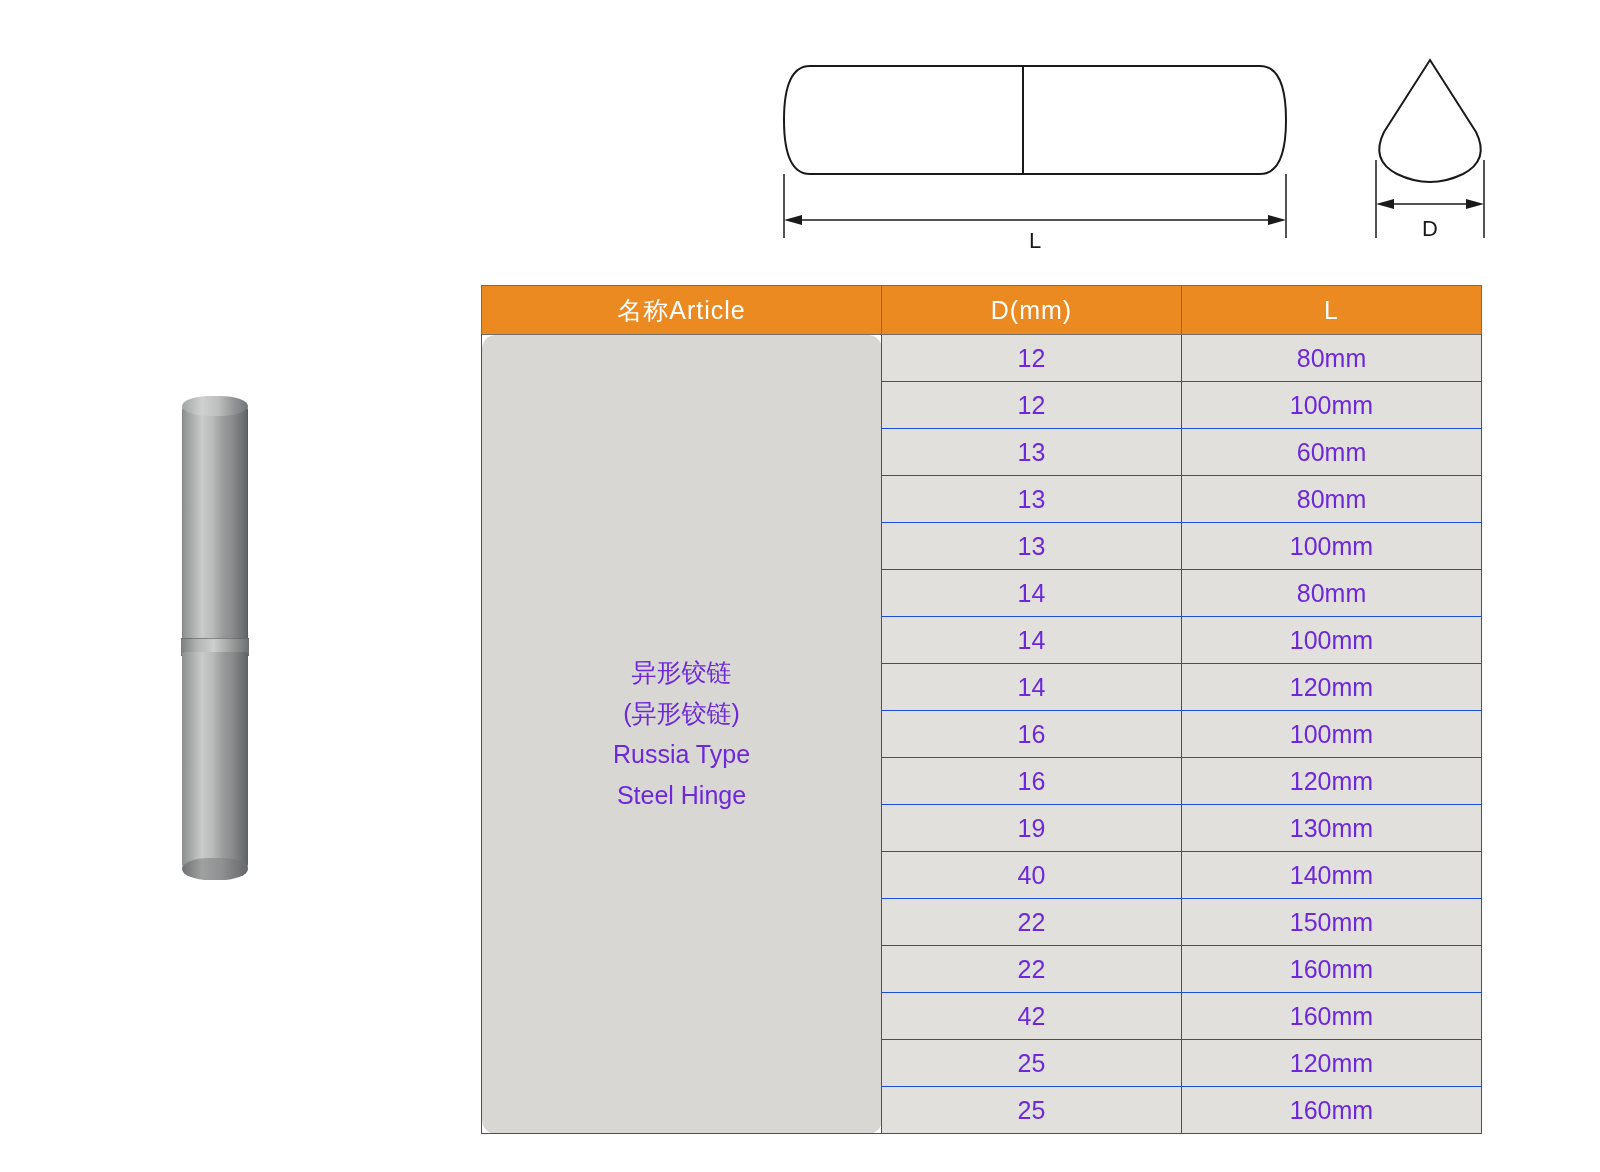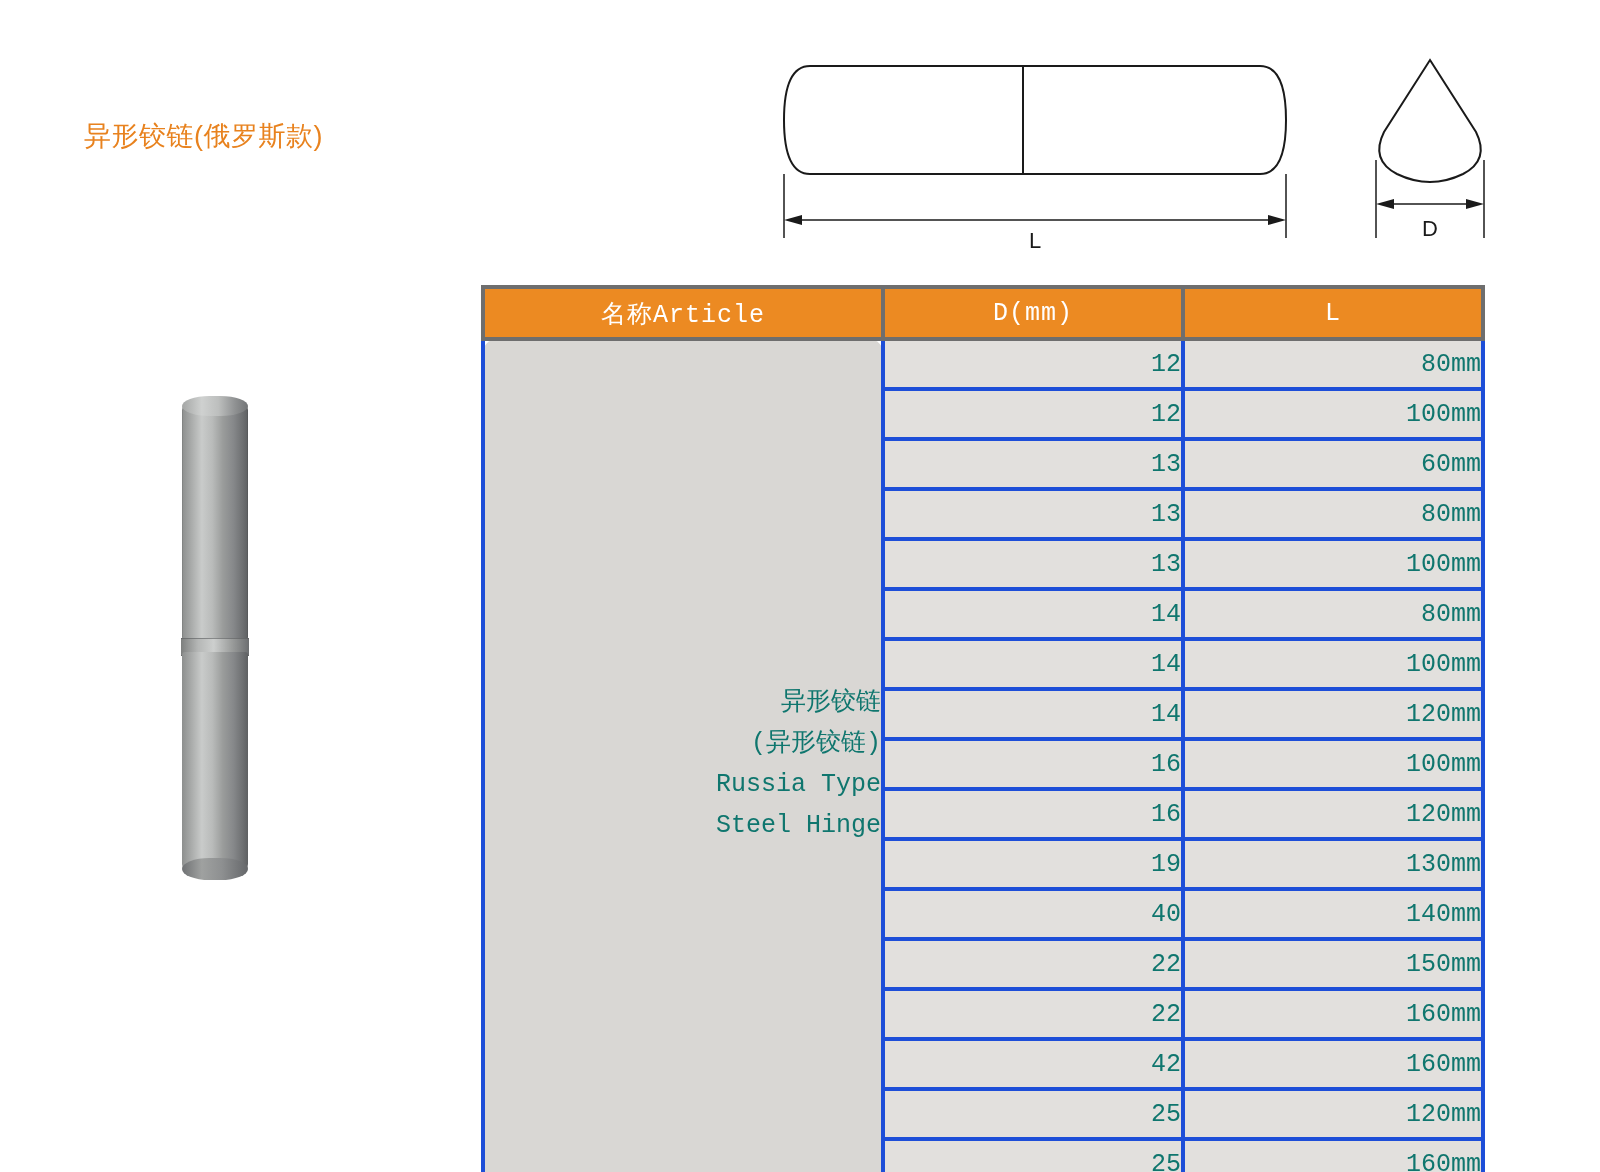--- a/index.html
+++ b/index.html
@@ -115,58 +115,55 @@
   
   #spec-table {
     position: absolute;
     left: 481px;
     top: 285px;
     width: 1000px;
     border-collapse: collapse;
     table-layout: fixed;
   }
   #spec-table th, #spec-table td {
-    border: 4px solid #1d4ed8;
+    border: 1px solid #1d4ed8;
     padding: 0;
     text-align: center;
     vertical-align: middle;
-    font-family: Liberation Mono, monospace;
   }
   #spec-table thead th {
     background: #ec8a22;
     color: #ffffff;
     height: 48px;
     font-size: 25px;
     font-weight: normal;
     letter-spacing: 1px;
     border-color: #6e6e6e;
   }
   #spec-table tbody td {
     background: #e2e0dd;
     height: 46px;
     font-size: 25px;
-    color: #0f766e;
-    text-align: right;
+    color: #6d28d9;
   }
   td.article-cell {
     background: #d9d7d4 !important;
     font-size: 28px;
     line-height: 1.65;
     color: #111111;
     border-radius: 14px;
   }
   col.c-article { width: 400px; }
   col.c-d { width: 300px; }
   col.c-l { width: 300px; }
 </style>
 </head>
 <body>
 
 <div id="title-block">
-  <div id="title-cn">异形铰链(俄罗斯款)</div>
 </div>
 
 <div id="product-photo">
   <div class="pin-top"></div>
   <div class="pin-top-cap"></div>
   <div class="pin-joint"></div>
   <div class="pin-bottom"></div>
   <div class="pin-bottom-cap"></div>
 </div>
 

